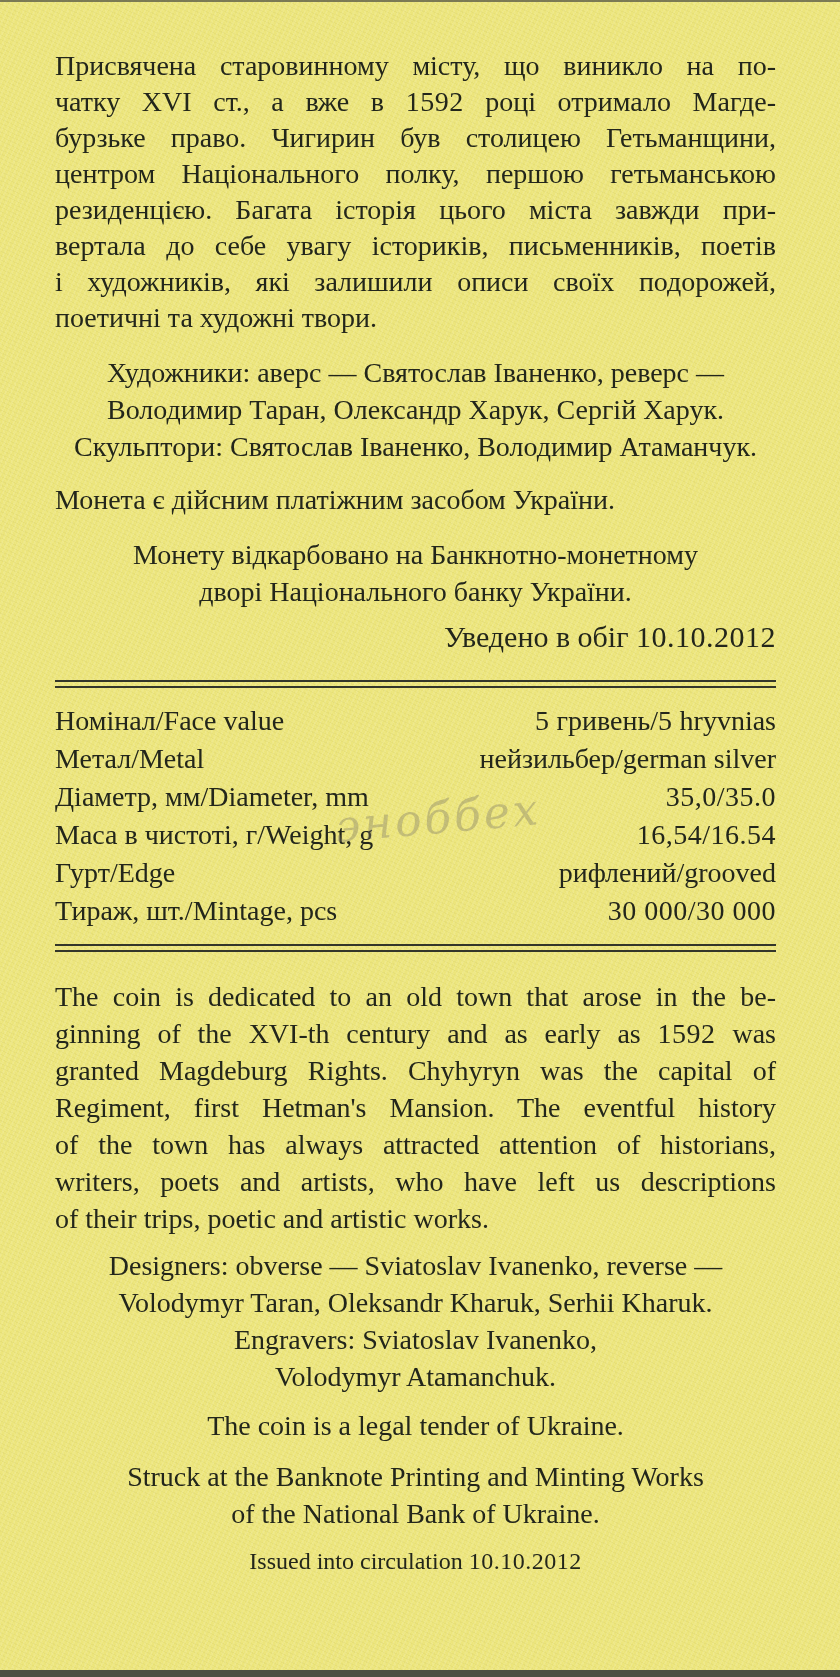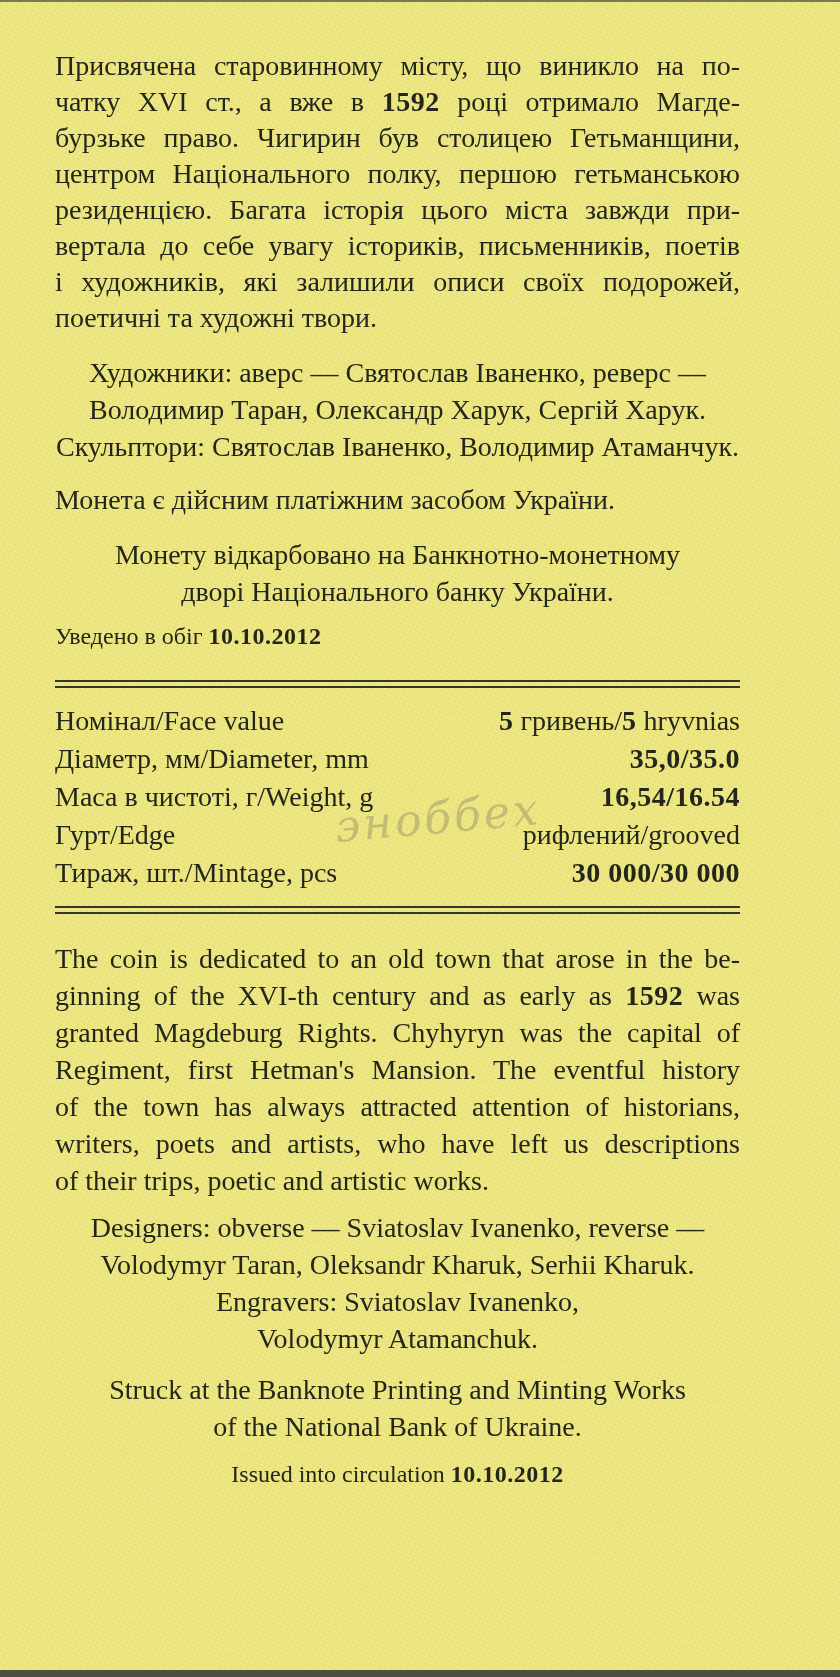--- a/index.html
+++ b/index.html
@@ -9,48 +9,48 @@
     background-color: #ece57b;
     background-image:
       repeating-linear-gradient(115deg, rgba(255,255,235,0.10) 0 2px, transparent 2px 5px),
       repeating-linear-gradient(25deg, rgba(150,140,60,0.07) 0 1px, transparent 1px 4px),
       repeating-linear-gradient(70deg, rgba(255,252,215,0.08) 0 1px, transparent 1px 3px);
     font-family: "Liberation Serif", "DejaVu Serif", serif;
     color: #23261b;
   }
   .page {
     position: absolute; inset: 0;
-    padding: 0 100px 0 55px;
+    padding: 0 64px 0 55px;
     box-sizing: border-box;
   }
   .tline { text-align: justify; text-align-last: justify; }
   .tline.last { text-align-last: left; }
   .cline { text-align: center; }
   .para    { font-size: 28px; line-height: 36px; margin-top: 48px; }
   .artists { font-size: 28px; line-height: 37px; margin-top: 18px; }
   .legal-ua{ font-size: 28px; line-height: 37px; margin-top: 16px; text-align: left; }
   .mint-ua { font-size: 28px; line-height: 37px; margin-top: 18px; }
-  .circ-ua { font-size: 24px; line-height: 37px; margin-top: 8px; text-align: left; }
+  .circ-ua { font-size: 30px; line-height: 37px; margin-top: 8px; text-align: right; }
   .rule {
     border-top: 2.5px solid #33362a;
     border-bottom: 2.5px solid #33362a;
     height: 4px;
   }
   .rule.top    { margin-top: 25px; }
   .rule.bottom { margin-top: 14px; }
   .specs { font-size: 28px; line-height: 38px; margin-top: 14px; }
   .spec-row { display: flex; justify-content: space-between; align-items: baseline; }
   .spec-label { white-space: nowrap; }
   .spec-value { white-space: nowrap; text-align: left; }
   .en-para   { font-size: 28px; line-height: 37px; margin-top: 26px; }
   .designers { font-size: 28px; line-height: 37px; margin-top: 10px; }
   .legal-en  { font-size: 28px; line-height: 37px; margin-top: 12px; text-align: center; }
   .struck    { font-size: 28px; line-height: 37px; margin-top: 14px; }
   .circ-en   { font-size: 24px; line-height: 37px; margin-top: 11px; text-align: center; }
-  b { font-weight: 700; letter-spacing: 0.5px; margin-top: 24px; }
+  b { font-weight: 400; letter-spacing: 0.5px; margin-top: 24px; }
   .watermark {
     position: absolute; left: 335px; top: 792px;
     font-family: "DejaVu Serif", serif;
     font-style: italic;
     font-size: 44px; letter-spacing: 3px;
     color: rgba(125, 122, 102, 0.38);
     transform: rotate(-5deg);
     pointer-events: none;
   }
   .edge-top {
@@ -97,20 +97,24 @@
 
   <div class="rule top"></div>
 
   <div class="specs">
 
   <div class="spec-row">
       <span class="spec-label">Номінал/Face value</span>
       <span class="spec-value"><b>5</b> гривень/<b>5</b> hryvnias</span>
     </div>
       <div class="spec-row">
+      <span class="spec-label">Метал/Metal</span>
+      <span class="spec-value">нейзильбер/german silver</span>
+    </div>
+      <div class="spec-row">
       <span class="spec-label">Діаметр, мм/Diameter, mm</span>
       <span class="spec-value"><b>35,0/35.0</b></span>
     </div>
       <div class="spec-row">
       <span class="spec-label">Маса в чистоті, г/Weight, g</span>
       <span class="spec-value"><b>16,54/16.54</b></span>
     </div>
       <div class="spec-row">
       <span class="spec-label">Гурт/Edge</span>
       <span class="spec-value">рифлений/grooved</span>
@@ -133,20 +137,21 @@
       <div class="tline last">of their trips, poetic and artistic works.</div>
     </div>
 
   <div class="designers">
       <div class="cline">Designers: obverse — Sviatoslav Ivanenko, reverse —</div>
       <div class="cline">Volodymyr Taran, Oleksandr Kharuk, Serhii Kharuk.</div>
       <div class="cline">Engravers: Sviatoslav Ivanenko,</div>
       <div class="cline">Volodymyr Atamanchuk.</div>
     </div>
 
+  <div class="legal-en">The coin is a legal tender of Ukraine.</div>
 
   <div class="struck">
       <div class="cline">Struck at the Banknote Printing and Minting Works</div>
       <div class="cline">of the National Bank of Ukraine.</div>
     </div>
 
   <div class="circ-en">Issued into circulation <b>10.10.2012</b></div>
 
 </div>
 

